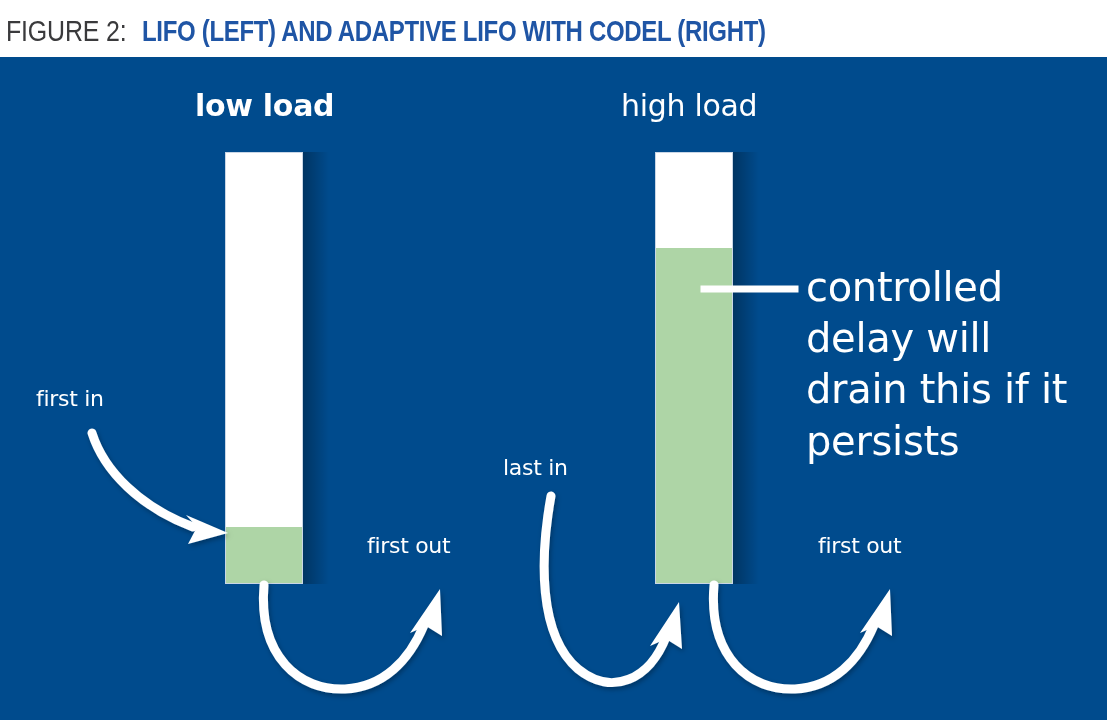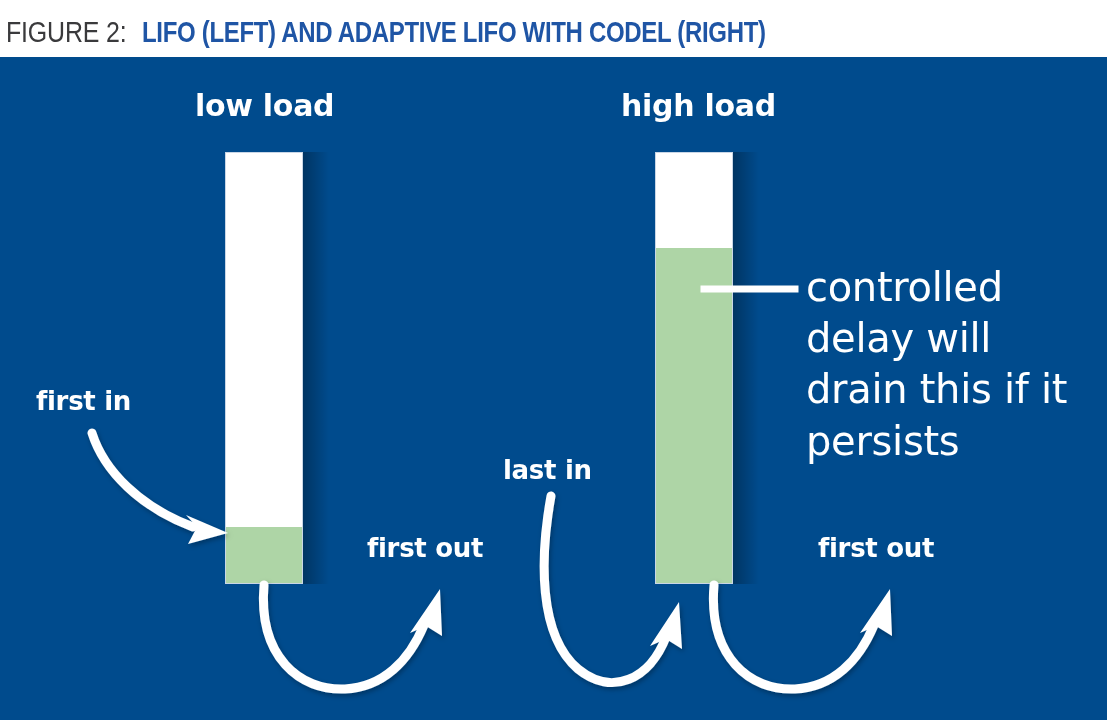--- a/index.html
+++ b/index.html
@@ -11,25 +11,25 @@
     width: 1107px;
     height: 720px;
     overflow: hidden;
     font-family: "DejaVu Sans", sans-serif;
   }
 
   
   #caption {
     position: absolute;
     left: 6px;
-    top: 8px;
+    top: 0;
     width: 1095px;
     height: 48px;
     display: flex;
-    align-items: center;
+    align-items: flex-end;
     white-space: nowrap;
   }
   #caption-prefix {
     font-family: "Liberation Sans", sans-serif;
     font-size: 29px;
     font-weight: 400;
     color: #3a3a3c;
     letter-spacing: -0.2px;
     transform: scaleX(0.86);
     transform-origin: left center;
@@ -69,30 +69,30 @@
   .lbl {
     position: absolute;
     color: #ffffff;
     font-family: "DejaVu Sans", sans-serif;
     font-weight: 400;
     line-height: 1.22;
     white-space: nowrap;
     letter-spacing: -0.3px;
   }
   .lbl-load    { font-size: 30px; }
-  .lbl-flow    { font-size: 26px; font-weight: bold; }
+  .lbl-flow    { font-size: 22px; }
   .lbl-callout {
     font-size: 40px;
     white-space: normal;
     width: 290px;
     line-height: 1.28;
   }
 
   #label-low-load   { left: 195px; top: 31px; font-weight: bold; }
-  #label-high-load  { left: 621px; top: 31px; font-weight: bold; }
+  #label-high-load  { left: 621px; top: 31px; }
   #label-first-in   { left: 36px;  top: 329px; }
   #label-first-out-left  { left: 367px; top: 476px; }
   #label-last-in    { left: 503px; top: 398px; }
   #label-first-out-right { left: 818px; top: 476px; }
   #label-callout    { left: 806px; top: 205px; }
 
   
   .bar {
     position: absolute;
     box-sizing: border-box;

